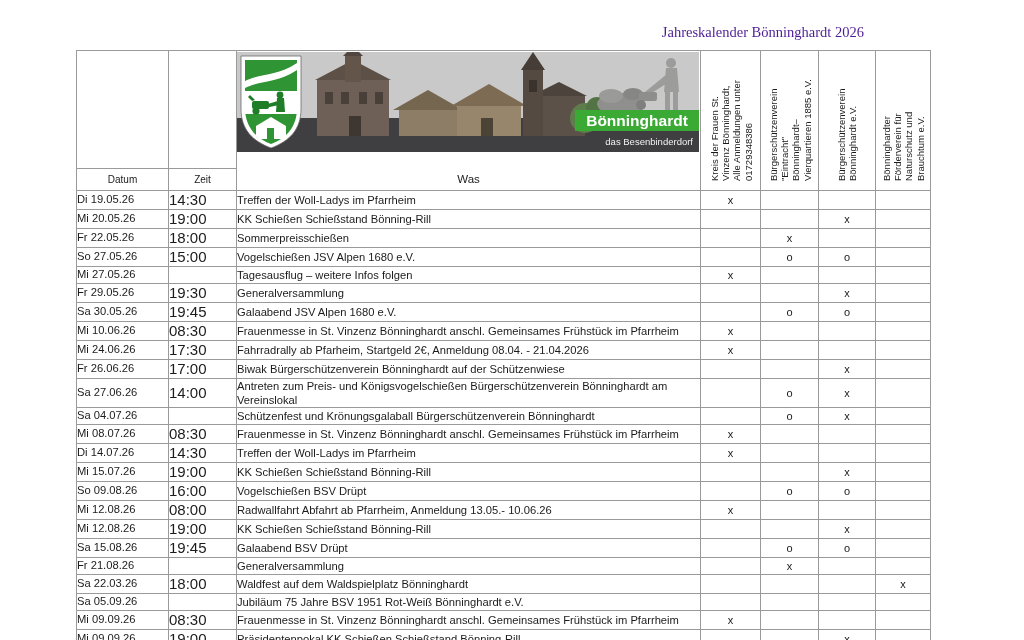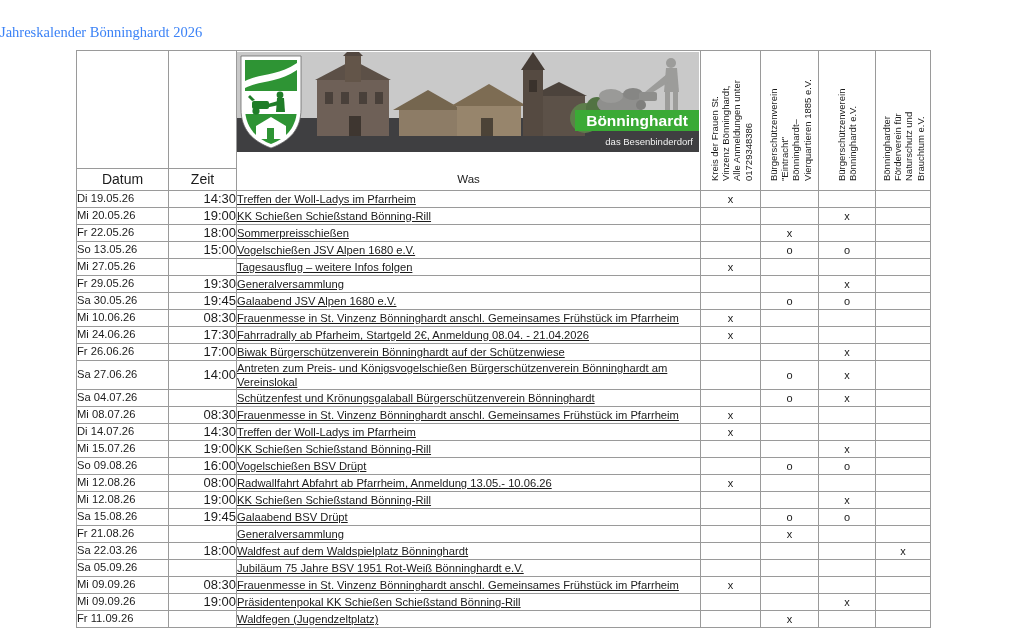--- a/index.html
+++ b/index.html
@@ -1,52 +1,52 @@
 <!DOCTYPE html>
 <html><head>
 <meta charset="utf-8">
 <style>
   html,body{margin:0;padding:0;}
   body{
     width:1024px;height:640px;position:relative;background:#ffffff;
     font-family:"Liberation Sans",sans-serif;color:#1b1b1b;overflow:hidden;
   }
   .page-title{
-    position:absolute;top:24px;left:0;width:864px;text-align:left;
-    font-family:"Liberation Serif",serif;font-size:14.5px;color:#3b82f6;
+    position:absolute;top:24px;left:0;width:864px;text-align:right;
+    font-family:"Liberation Serif",serif;font-size:14.5px;color:#4c1d95;
   }
   table.cal{
     position:absolute;left:76px;top:50px;border-collapse:collapse;table-layout:fixed;
   }
   table.cal th,table.cal td{
     border:1px solid #9a9a9a;padding:0;margin:0;box-sizing:border-box;
     font-weight:normal;overflow:hidden;
   }
   tr.hdr-top{height:106px;}
   tr.hdr-labels{height:20px;}
-  th.h-label{font-size:14px;text-align:center;vertical-align:middle;color:#1b1b1b;}
+  th.h-label{font-size:10px;text-align:center;vertical-align:middle;color:#1b1b1b;}
   th.h-empty{background:#fff;}
   th.h-was{vertical-align:top;position:relative;}
   .was-label{height:22px;display:flex;align-items:center;justify-content:center;font-size:11.5px;text-align:right;}
   th.org-cell{position:relative;vertical-align:middle;}
   .org-rot{
     position:absolute;left:50%;top:50%;
     width:120px;
     transform:translate(-50%,-50%) rotate(-90deg);
     font-size:9.5px;line-height:1.18;text-align:left;
     white-space:pre-line;color:#1b1b1b;
   }
   .banner{
     position:relative;width:462px;height:116px;margin:1px 0 0 0;
   }
   .banner svg{display:block;}
   .shield{position:absolute;left:1px;top:1px;}
   td.td-date{font-size:11.2px;vertical-align:middle;height:17px;line-height:1.2;}
-  td.td-time{font-size:13px;text-align:right;vertical-align:middle;line-height:1.2;}
-  td.td-what{font-size:11.2px;text-align:left;vertical-align:middle;padding:1px 4px;line-height:1.25;text-decoration:underline;}
+  td.td-time{font-size:15px;text-align:left;vertical-align:middle;line-height:1.2;}
+  td.td-what{font-size:11.2px;text-align:left;vertical-align:middle;padding:1px 4px;line-height:1.25;}
   td.td-mark{font-size:11px;text-align:center;vertical-align:middle;line-height:1.1;}
 </style>
 </head>
 <body>
 
 <div class="page-title">Jahreskalender Bönninghardt 2026</div>
 
 <table class="cal">
   <colgroup>
     <col style="width:92px">
@@ -191,21 +191,21 @@
       <tr>
         <td class="td-date">Fr 22.05.26</td>
         <td class="td-time">18:00</td>
         <td class="td-what">Sommerpreisschießen</td>
         <td class="td-mark"></td>
         <td class="td-mark">x</td>
         <td class="td-mark"></td>
         <td class="td-mark"></td>
       </tr>
       <tr>
-        <td class="td-date">So 13.05.26</td>
+        <td class="td-date">So 27.05.26</td>
         <td class="td-time">15:00</td>
         <td class="td-what">Vogelschießen JSV Alpen 1680 e.V.</td>
         <td class="td-mark"></td>
         <td class="td-mark">o</td>
         <td class="td-mark">o</td>
         <td class="td-mark"></td>
       </tr>
       <tr>
         <td class="td-date">Mi 27.05.26</td>
         <td class="td-time"></td>

